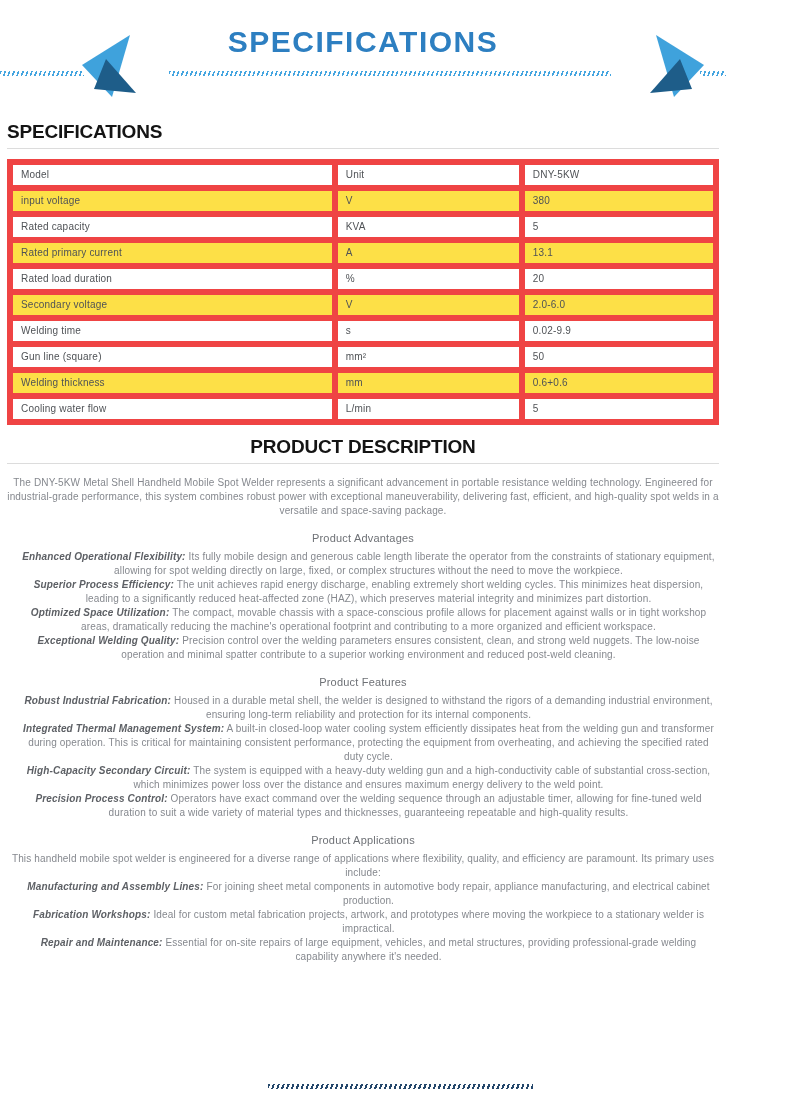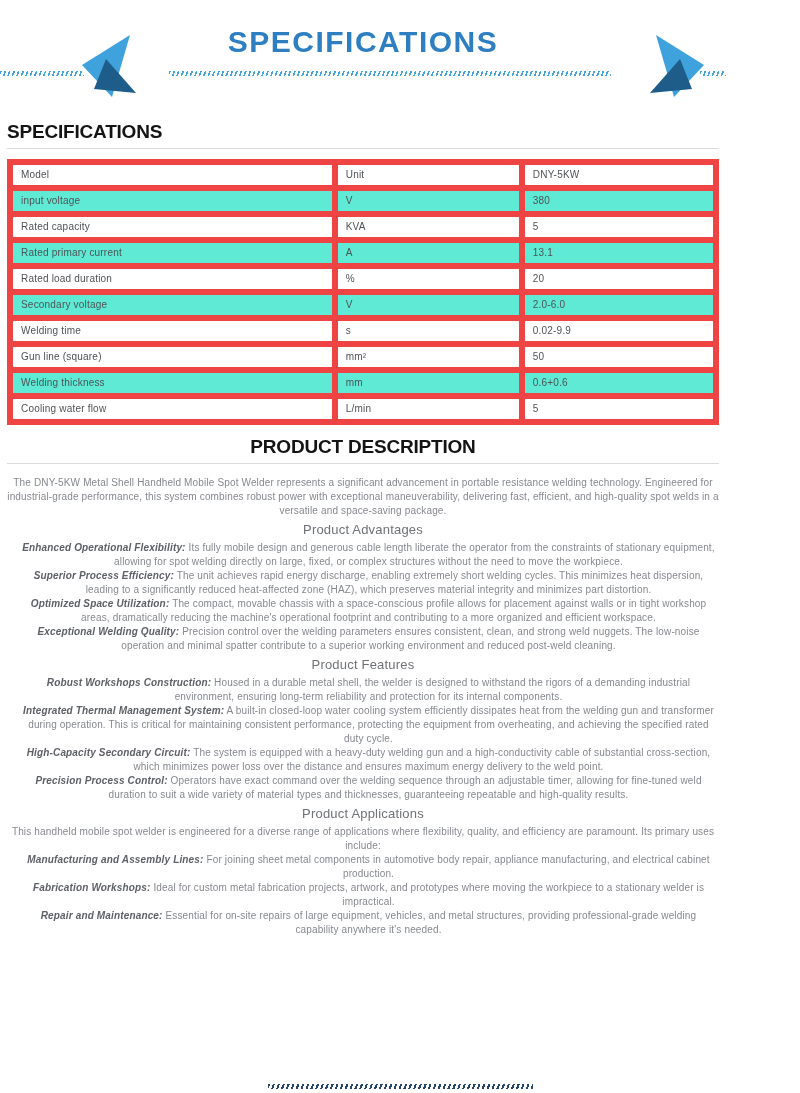--- a/index.html
+++ b/index.html
@@ -40,27 +40,27 @@
     border: 1px solid #8f8f8f; table-layout: fixed;
     font-size: 10px; color: #4f5256;
   }
   table.spec-table col.c1 { width: 46%; }
   table.spec-table col.c2 { width: 26.5%; }
   table.spec-table col.c3 { width: 27.5%; }
   table.spec-table td {
     border: 6px solid #ef4444; padding: 3px 8px; height: 21px;
     line-height: 14px; letter-spacing: 0.2px; overflow: hidden; white-space: nowrap;
   }
-  table.spec-table tr.alt { background: #5eead4; border-radius: 6px; }
+  table.spec-table tr.alt { background: #fde047; border-radius: 6px; }
 
   
   .body-text { font-size: 10px; color: #85888e; line-height: 14px; letter-spacing: 0.15px; }
   .intro { margin-top: 12px; }
   .subsection-title {
-    margin-top: 0; font-size: 13px; font-weight: 400; color: #6e7176;
+    margin-top: 9px; font-size: 11px; font-weight: 400; color: #6e7176;
     line-height: 23px; letter-spacing: 0.2px;
   }
   .lead { }
   .item { padding-left: 11px; }
   .item b { color: #5d6065; font-weight: 700; font-style: italic; }
 
   
   .footer-dots {
     position: absolute; top: 1084px; left: 268px; width: 265px; height: 5px;
     background: repeating-linear-gradient(110deg, #24476b 0 2px, transparent 2px 4.6px);
@@ -160,21 +160,21 @@
             <p class="body-text item"><b>Enhanced Operational Flexibility:</b> <span>Its fully mobile design and generous cable length liberate the operator from the constraints of stationary equipment, allowing for spot welding directly on large, fixed, or complex structures without the need to move the workpiece.</span></p>
             <p class="body-text item"><b>Superior Process Efficiency:</b> <span>The unit achieves rapid energy discharge, enabling extremely short welding cycles. This minimizes heat dispersion, leading to a significantly reduced heat-affected zone (HAZ), which preserves material integrity and minimizes part distortion.</span></p>
             <p class="body-text item"><b>Optimized Space Utilization:</b> <span>The compact, movable chassis with a space-conscious profile allows for placement against walls or in tight workshop areas, dramatically reducing the machine's operational footprint and contributing to a more organized and efficient workspace.</span></p>
             <p class="body-text item"><b>Exceptional Welding Quality:</b> <span>Precision control over the welding parameters ensures consistent, clean, and strong weld nuggets. The low-noise operation and minimal spatter contribute to a superior working environment and reduced post-weld cleaning.</span></p>
           </div>
   </div>
         <div class="subsection">
     <h3 class="subsection-title">Product Features</h3>
 
     <div class="items">
-            <p class="body-text item"><b>Robust Workshops Construction:</b> <span>Housed in a durable metal shell, the welder is designed to withstand the rigors of a demanding industrial environment, ensuring long-term reliability and protection for its internal components.</span></p>
+            <p class="body-text item"><b>Robust Industrial Fabrication:</b> <span>Housed in a durable metal shell, the welder is designed to withstand the rigors of a demanding industrial environment, ensuring long-term reliability and protection for its internal components.</span></p>
             <p class="body-text item"><b>Integrated Thermal Management System:</b> <span>A built-in closed-loop water cooling system efficiently dissipates heat from the welding gun and transformer during operation. This is critical for maintaining consistent performance, protecting the equipment from overheating, and achieving the specified rated duty cycle.</span></p>
             <p class="body-text item"><b>High-Capacity Secondary Circuit:</b> <span>The system is equipped with a heavy-duty welding gun and a high-conductivity cable of substantial cross-section, which minimizes power loss over the distance and ensures maximum energy delivery to the weld point.</span></p>
             <p class="body-text item"><b>Precision Process Control:</b> <span>Operators have exact command over the welding sequence through an adjustable timer, allowing for fine-tuned weld duration to suit a wide variety of material types and thicknesses, guaranteeing repeatable and high-quality results.</span></p>
           </div>
   </div>
         <div class="subsection">
     <h3 class="subsection-title">Product Applications</h3>
     <p class="body-text lead">This handheld mobile spot welder is engineered for a diverse range of applications where flexibility, quality, and efficiency are paramount. Its primary uses include:</p>
     <div class="items">
             <p class="body-text item"><b>Manufacturing and Assembly Lines:</b> <span>For joining sheet metal components in automotive body repair, appliance manufacturing, and electrical cabinet production.</span></p>

